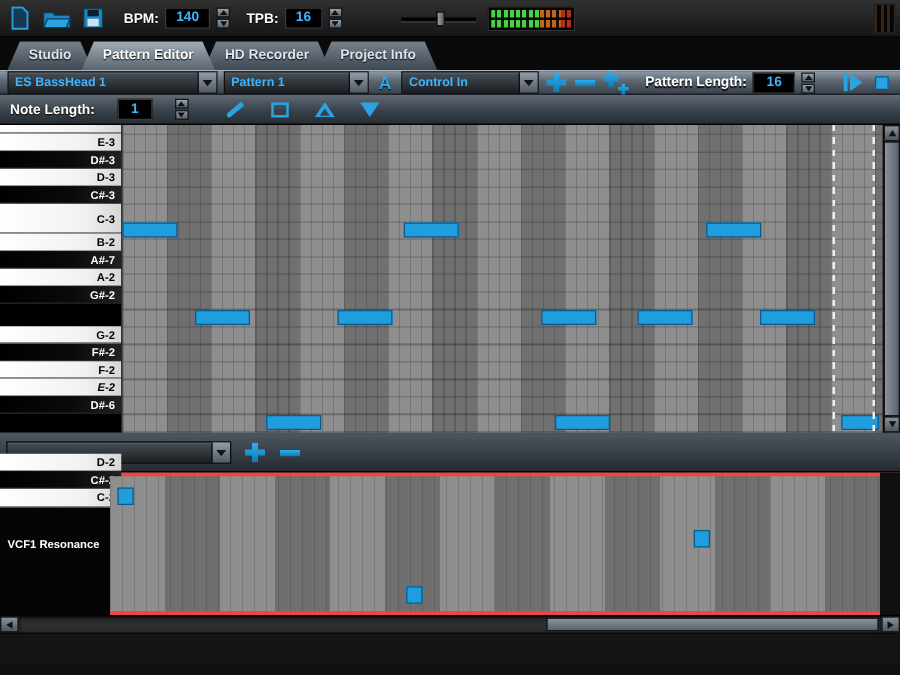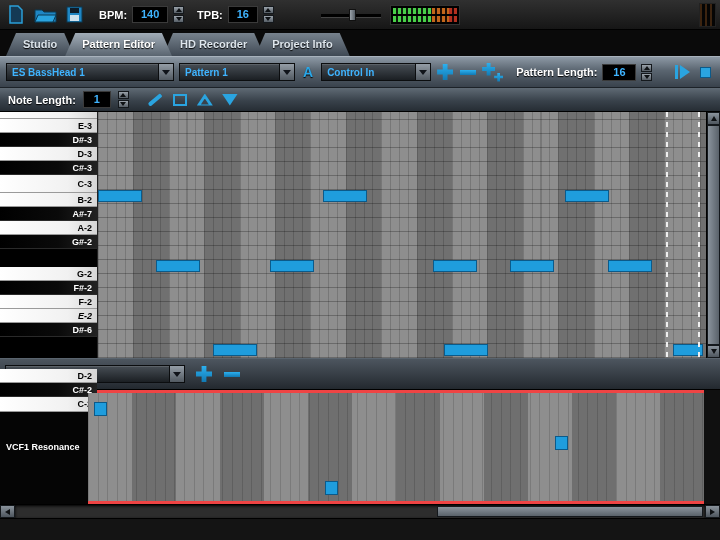--- a/index.html
+++ b/index.html
@@ -42,21 +42,21 @@
   .tab {
     height:23px; line-height:23px; padding:0 17px; color:#dde5ec; font-size:11px; font-weight:bold;
     background:linear-gradient(#77828d,#3f4954);
     clip-path:polygon(10px 0, calc(100% - 10px) 0, 100% 100%, 0 100%);
     margin-left:-9px; text-shadow:0 1px 1px #000; white-space:nowrap; position:relative;
   }
   .tab:first-child { margin-left:0; }
   .tab.active { background:linear-gradient(#a2adb8,#5a6570); color:#fff; z-index:2; }
   
   .toolbar-pattern {
-    height:32px; background:linear-gradient(#8d99a5 0%,#5a6570 45%,#39424c 100%);
+    height:20px; background:linear-gradient(#8d99a5 0%,#5a6570 45%,#39424c 100%);
     display:flex; align-items:center; padding:0 6px; gap:5px;
     border-top:1px solid #a8b2bc; border-bottom:1px solid #1c2228;
   }
   .dropdown { height:18px; display:flex; align-items:center; background:linear-gradient(#474e55,#1b1f23); border:1px solid #0b0d0f; box-shadow:inset 0 1px 0 rgba(255,255,255,.12); }
   .dd-text { flex:1; color:#3fb4ff; font-size:10px; font-weight:bold; padding:0 5px; white-space:nowrap; overflow:hidden; }
   .dd-btn { width:15px; height:100%; background:linear-gradient(#949da6,#525a62); border-left:1px solid #0b0d0f; display:flex; align-items:center; justify-content:center; }
   .dd-btn::after { content:""; border-left:4px solid transparent; border-right:4px solid transparent; border-top:5px solid #10141a; }
   .dw1{width:168px}.dw2{width:116px}.dw3{width:110px}.dw4{width:180px}
   .a-btn { color:#2aa7e8; font-weight:bold; font-size:14px; padding:0 3px; text-shadow:0 1px 1px #000; }
   .tool-btn { display:inline-flex; align-items:center; justify-content:center; min-width:18px; height:20px; }
@@ -69,21 +69,21 @@
   .icon-clone .big { left:0; top:0; width:13px; height:13px; }
   .icon-clone .small { right:0; bottom:0; width:9px; height:9px; }
   .play-icon { display:inline-flex; align-items:center; gap:2px; }
   .play-bar { width:3px; height:14px; background:#2aa4e0; }
   .play-tri { width:0; height:0; border-top:7px solid transparent; border-bottom:7px solid transparent; border-left:10px solid #2aa4e0; }
   .stop-icon { width:11px; height:11px; background:#2aa4e0; border:1px solid #0b5a8a; }
   .ml-auto { margin-left:auto; }
   
   .toolbar-note {
     height:24px; background:linear-gradient(#5f6a74 0%,#39424b 55%,#262d34 100%);
-    display:flex; align-items:center; padding:0 8px; gap:7px; border-bottom:1px solid #000;
+    display:flex; align-items:center; padding:0 8px; gap:18px; border-bottom:1px solid #000;
   }
   .pencil { position:relative; width:18px; height:16px; }
   .pencil::before { content:""; position:absolute; left:1px; top:6px; width:16px; height:4px; background:#2aa4e0; transform:rotate(-40deg); border-radius:2px 1px 1px 2px; }
   .rect-icon { width:14px; height:12px; border:2px solid #2aa4e0; }
   .tri-up { position:relative; width:16px; height:12px; background:#2aa4e0; clip-path:polygon(50% 0,100% 100%,0 100%); }
   .tri-up::after { content:""; position:absolute; left:4px; top:5px; width:8px; height:6px; background:#39424b; clip-path:polygon(50% 0,100% 100%,0 100%); }
   .tri-down { width:16px; height:12px; background:#2aa4e0; clip-path:polygon(0 0,100% 0,50% 100%); }
   
   .piano-roll { height:246px; display:flex; background:#6f6f6f; }
   .keys { width:97px; display:flex; flex-direction:column; background:#000; }
@@ -262,21 +262,21 @@
         </div>
         <div class="key k-black" style="height: 14px;">
           <span class="key-label">D#-3</span>
         </div>
         <div class="key k-white" style="height: 14px;">
           <span class="key-label">D-3</span>
         </div>
         <div class="key k-black" style="height: 14px;">
           <span class="key-label">C#-3</span>
         </div>
-        <div class="key k-white" style="height: 18px;">
+        <div class="key k-white" style="height: 24px;">
           <span class="key-label">C-3</span>
         </div>
         <div class="key k-white" style="height: 14px;">
           <span class="key-label">B-2</span>
         </div>
         <div class="key k-black" style="height: 14px;">
           <span class="key-label">A#-7</span>
         </div>
         <div class="key k-white" style="height: 14px;">
           <span class="key-label">A-2</span>

